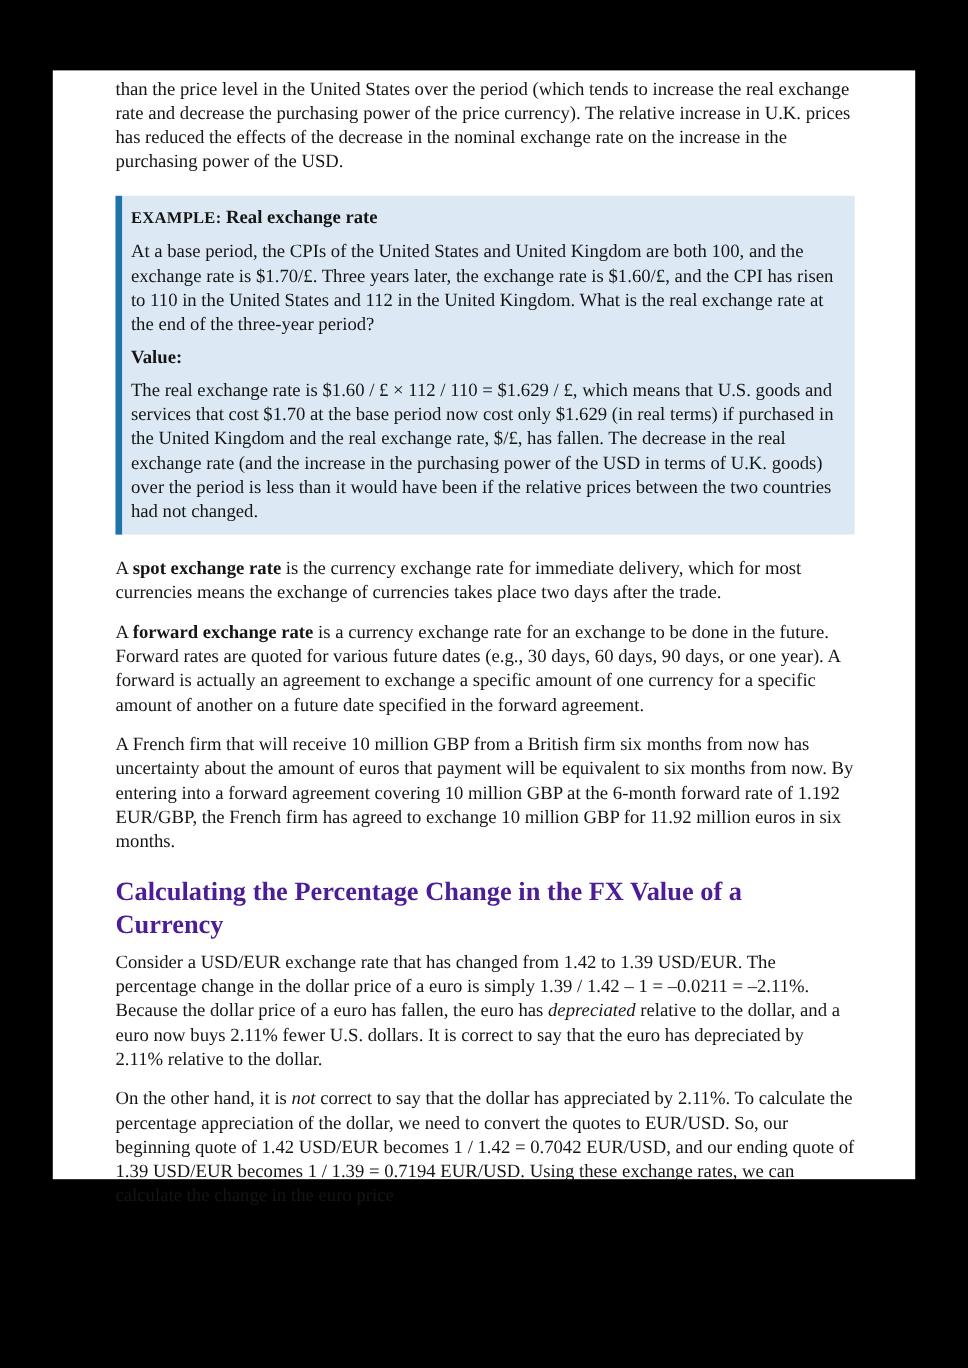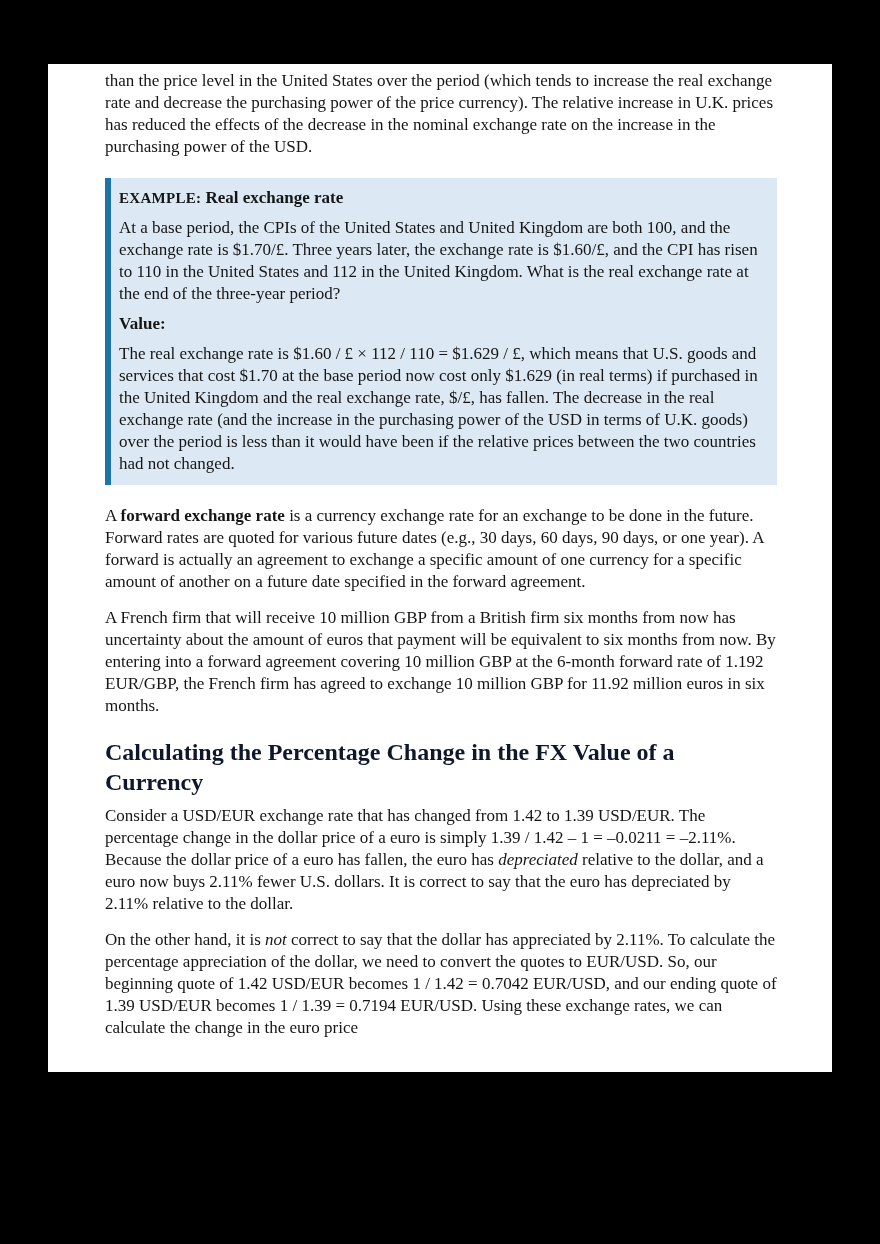--- a/index.html
+++ b/index.html
@@ -56,21 +56,21 @@
   }
   .example-title { font-weight: bold; }
   .answer-label { font-weight: bold; }
   .bold-term { font-weight: bold; }
   .italic-term { font-style: italic; }
   .section-heading {
     margin: 20px 0 8px 0;
     font-size: 24px;
     line-height: 30px;
     font-weight: bold;
-    color: #0f172a;
+    color: #4c1d95;
   }
   .spot-para { margin-top: 0; }
 </style>
 </head>
 <body>
 
 <div class="stage">
   <div class="page">
 
     <p class="body-text">than the price level in the United States over the period (which tends to increase the real exchange rate and decrease the purchasing power of the price currency). The relative increase in U.K. prices has reduced the effects of the decrease in the nominal exchange rate on the increase in the purchasing power of the USD.</p>
@@ -78,20 +78,21 @@
     <div class="example-box" style="border-left-color: rgb(30, 115, 169); background-color: rgb(220, 233, 244);">
       <p class="box-heading">
         <span class="example-label">EXAMPLE: </span>
         <span class="example-title">Real exchange rate</span>
       </p>
       <p>At a base period, the CPIs of the United States and United Kingdom are both 100, and the exchange rate is $1.70/£. Three years later, the exchange rate is $1.60/£, and the CPI has risen to 110 in the United States and 112 in the United Kingdom. What is the real exchange rate at the end of the three-year period?</p>
       <p class="answer-label">Value:</p>
       <p>The real exchange rate is $1.60 / £ × 112 / 110 = $1.629 / £, which means that U.S. goods and services that cost $1.70 at the base period now cost only $1.629 (in real terms) if purchased in the United Kingdom and the real exchange rate, $/£, has fallen. The decrease in the real exchange rate (and the increase in the purchasing power of the USD in terms of U.K. goods) over the period is less than it would have been if the relative prices between the two countries had not changed.</p>
     </div>
 
+    <p class="body-text spot-para"><span>A </span><span class="bold-term">spot exchange rate</span><span> is the currency exchange rate for immediate delivery, which for most currencies means the exchange of currencies takes place two days after the trade.</span></p>
 
     <p class="body-text"><span>A </span><span class="bold-term">forward exchange rate</span><span> is a currency exchange rate for an exchange to be done in the future. Forward rates are quoted for various future dates (e.g., 30 days, 60 days, 90 days, or one year). A forward is actually an agreement to exchange a specific amount of one currency for a specific amount of another on a future date specified in the forward agreement.</span></p>
 
     <p class="body-text">A French firm that will receive 10 million GBP from a British firm six months from now has uncertainty about the amount of euros that payment will be equivalent to six months from now. By entering into a forward agreement covering 10 million GBP at the 6-month forward rate of 1.192 EUR/GBP, the French firm has agreed to exchange 10 million GBP for 11.92 million euros in six months.</p>
 
     <h2 class="section-heading">Calculating the Percentage Change in the FX Value of a Currency</h2>
 
     <p class="body-text"><span>Consider a USD/EUR exchange rate that has changed from 1.42 to 1.39 USD/EUR. The percentage change in the dollar price of a euro is simply 1.39 / 1.42 – 1 = –0.0211 = –2.11%. Because the dollar price of a euro has fallen, the euro has </span><span class="italic-term">depreciated</span><span> relative to the dollar, and a euro now buys 2.11% fewer U.S. dollars. It is correct to say that the euro has depreciated by 2.11% relative to the dollar.</span></p>
 
     <p class="body-text"><span>On the other hand, it is </span><span class="italic-term">not</span><span> correct to say that the dollar has appreciated by 2.11%. To calculate the percentage appreciation of the dollar, we need to convert the quotes to EUR/USD. So, our beginning quote of 1.42 USD/EUR becomes 1 / 1.42 = 0.7042 EUR/USD, and our ending quote of 1.39 USD/EUR becomes 1 / 1.39 = 0.7194 EUR/USD. Using these exchange rates, we can calculate the change in the euro price</span></p>

